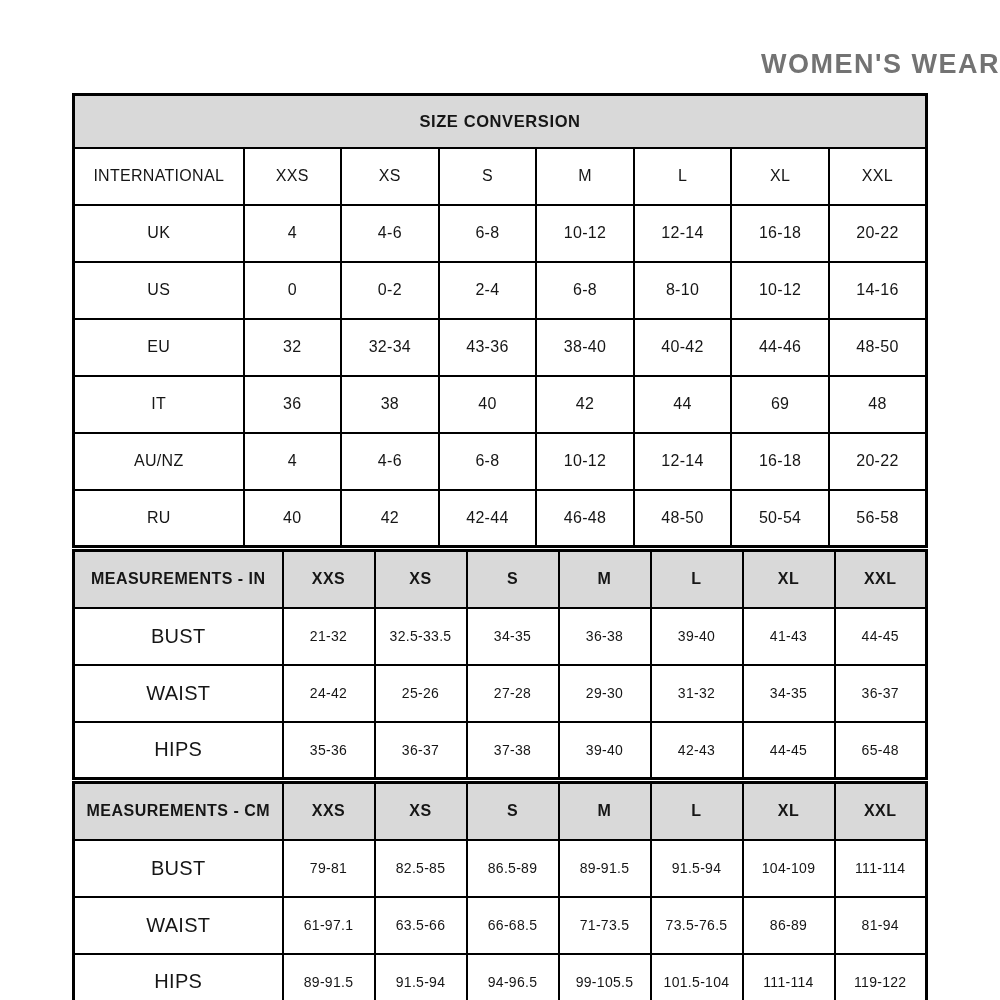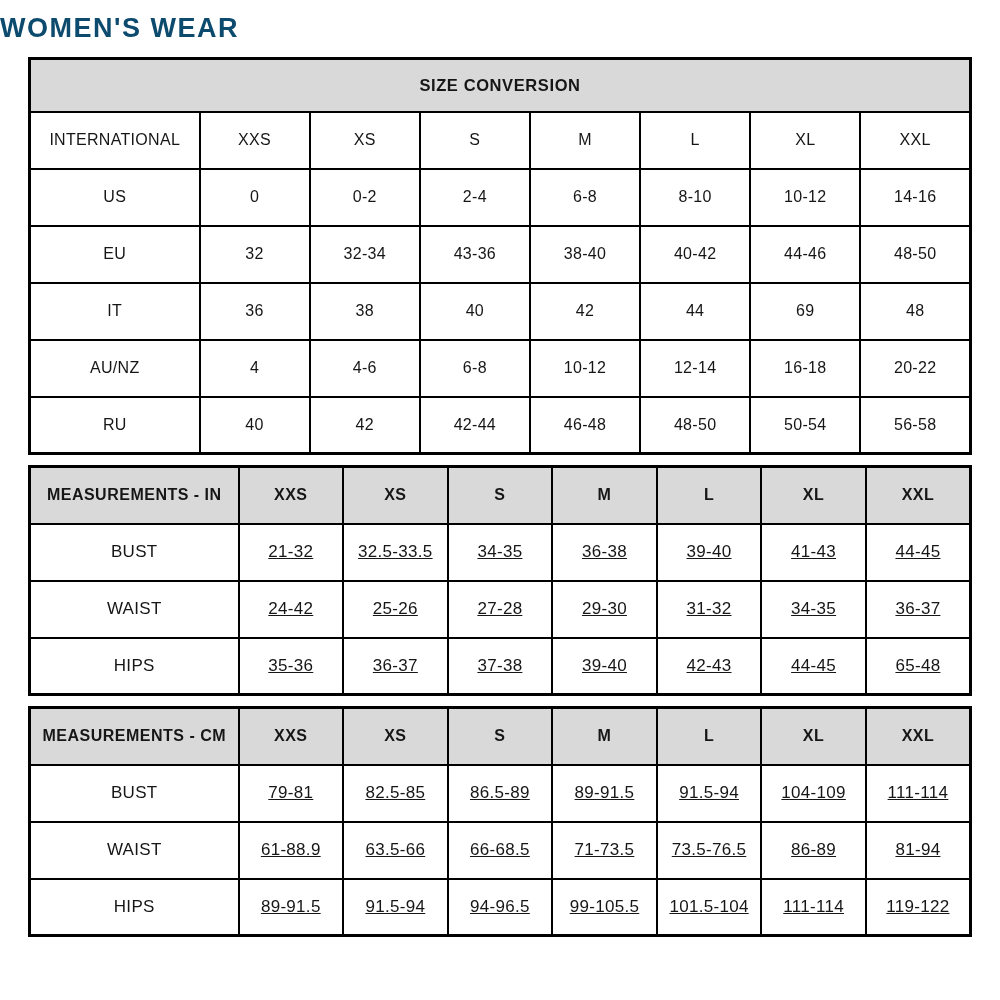--- a/index.html
+++ b/index.html
@@ -1,33 +1,33 @@
 <!DOCTYPE html>
 <html><head>
 <meta charset="utf-8">
 <style>
   * { margin:0; padding:0; box-sizing:border-box; }
   html,body { width:1000px; height:1000px; background:#ffffff; overflow:hidden;
     font-family:"Liberation Sans", sans-serif; color:#111111; }
   .page { width:1000px; height:1000px; padding-top:13px; }
-  h1 { text-align:left; font-size:27px; font-weight:700; letter-spacing:1.5px; color:#0c4a6e; }
-  table { border-collapse:collapse; margin:13px auto 0 auto; width:944px;
+  h1 { text-align:right; font-size:27px; font-weight:700; letter-spacing:1.5px; color:#737373;margin-top:36px; }
+  table { border-collapse:collapse; margin:13px auto 0 auto; width:856px;
     table-layout:fixed; border:3px solid #000; }
   td { border:2px solid #000; text-align:center; vertical-align:middle;
     letter-spacing:0.3px; color:#161616; }
   
   .t1 td { height:57px; font-size:16px; }
   .t1 .merged-hdr { background:#d9d9d9; font-weight:700; height:53px; font-size:16.5px; letter-spacing:0.6px; }
   .t1 col.c-first { width:170px; }
   
-  .tm { margin-top:10px; }
+  .tm { margin-top:1px; }
   .tm td { height:57px; }
   .tm .ghdr { background:#d9d9d9; font-weight:700; font-size:16px; letter-spacing:0.5px; }
-  .tm .rlabel { font-size:17px; }
-  .tm .val { font-size:17px;text-decoration:underline; }
+  .tm .rlabel { font-size:20px; }
+  .tm .val { font-size:14px; }
   .tm col.c-first { width:209px; }
 </style>
 </head>
 <body>
 
 <div class="page">
   <h1>WOMEN'S WEAR</h1>
 
   <table class="t1">
     <colgroup>
@@ -46,20 +46,30 @@
     </tr>
     <tr>
       <td>INTERNATIONAL</td>
       <td>XXS</td>
       <td>XS</td>
       <td>S</td>
       <td>M</td>
       <td>L</td>
       <td>XL</td>
       <td>XXL</td>
+    </tr>
+    <tr>
+      <td>UK</td>
+      <td>4</td>
+      <td>4-6</td>
+      <td>6-8</td>
+      <td>10-12</td>
+      <td>12-14</td>
+      <td>16-18</td>
+      <td>20-22</td>
     </tr>
     <tr>
       <td>US</td>
       <td>0</td>
       <td>0-2</td>
       <td>2-4</td>
       <td>6-8</td>
       <td>8-10</td>
       <td>10-12</td>
       <td>14-16</td>
@@ -189,21 +199,21 @@
       <td class="val">79-81</td>
       <td class="val">82.5-85</td>
       <td class="val">86.5-89</td>
       <td class="val">89-91.5</td>
       <td class="val">91.5-94</td>
       <td class="val">104-109</td>
       <td class="val">111-114</td>
     </tr>
     <tr>
       <td class="rlabel">WAIST</td>
-      <td class="val">61-88.9</td>
+      <td class="val">61-97.1</td>
       <td class="val">63.5-66</td>
       <td class="val">66-68.5</td>
       <td class="val">71-73.5</td>
       <td class="val">73.5-76.5</td>
       <td class="val">86-89</td>
       <td class="val">81-94</td>
     </tr>
     <tr>
       <td class="rlabel">HIPS</td>
       <td class="val">89-91.5</td>

